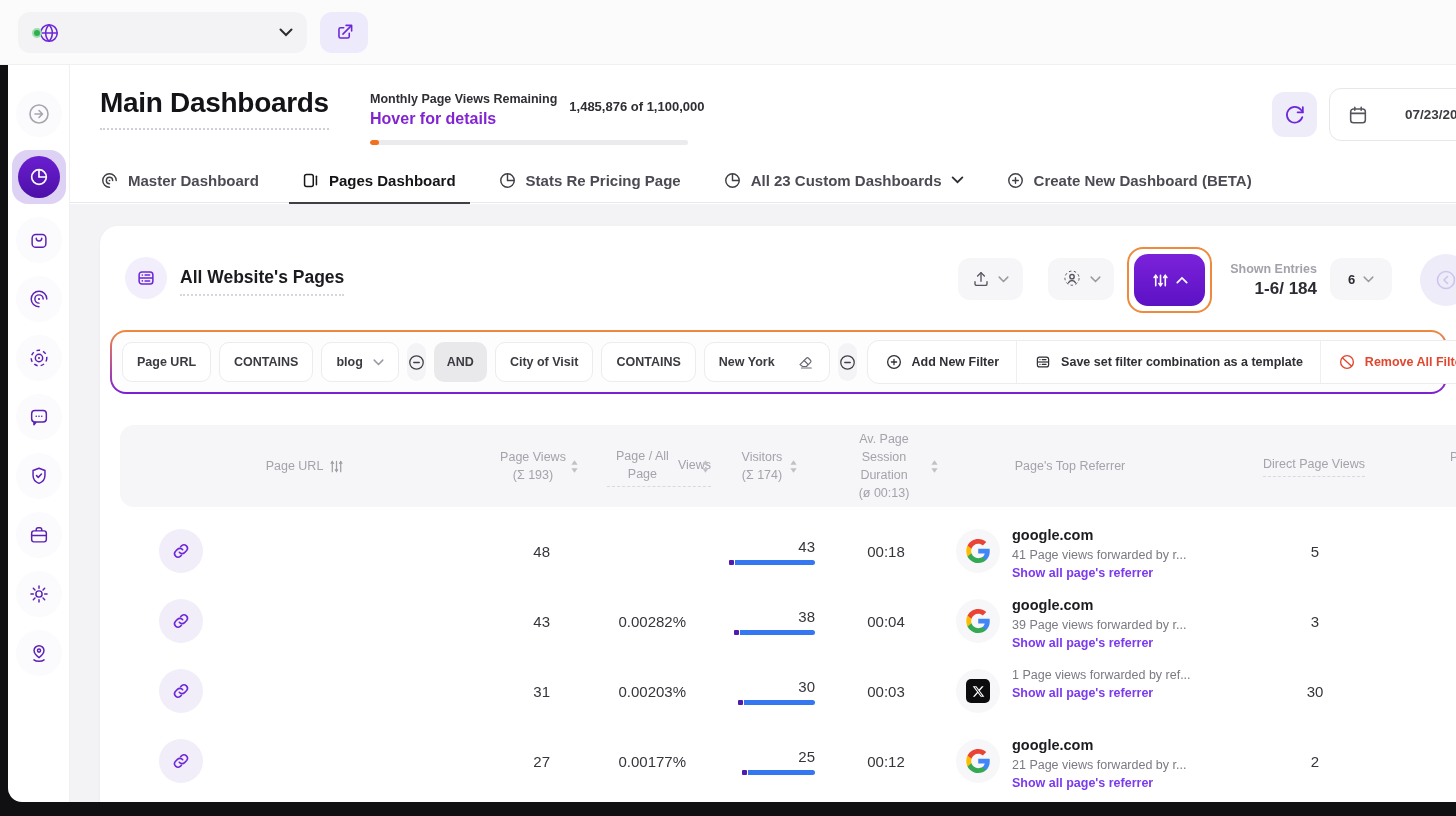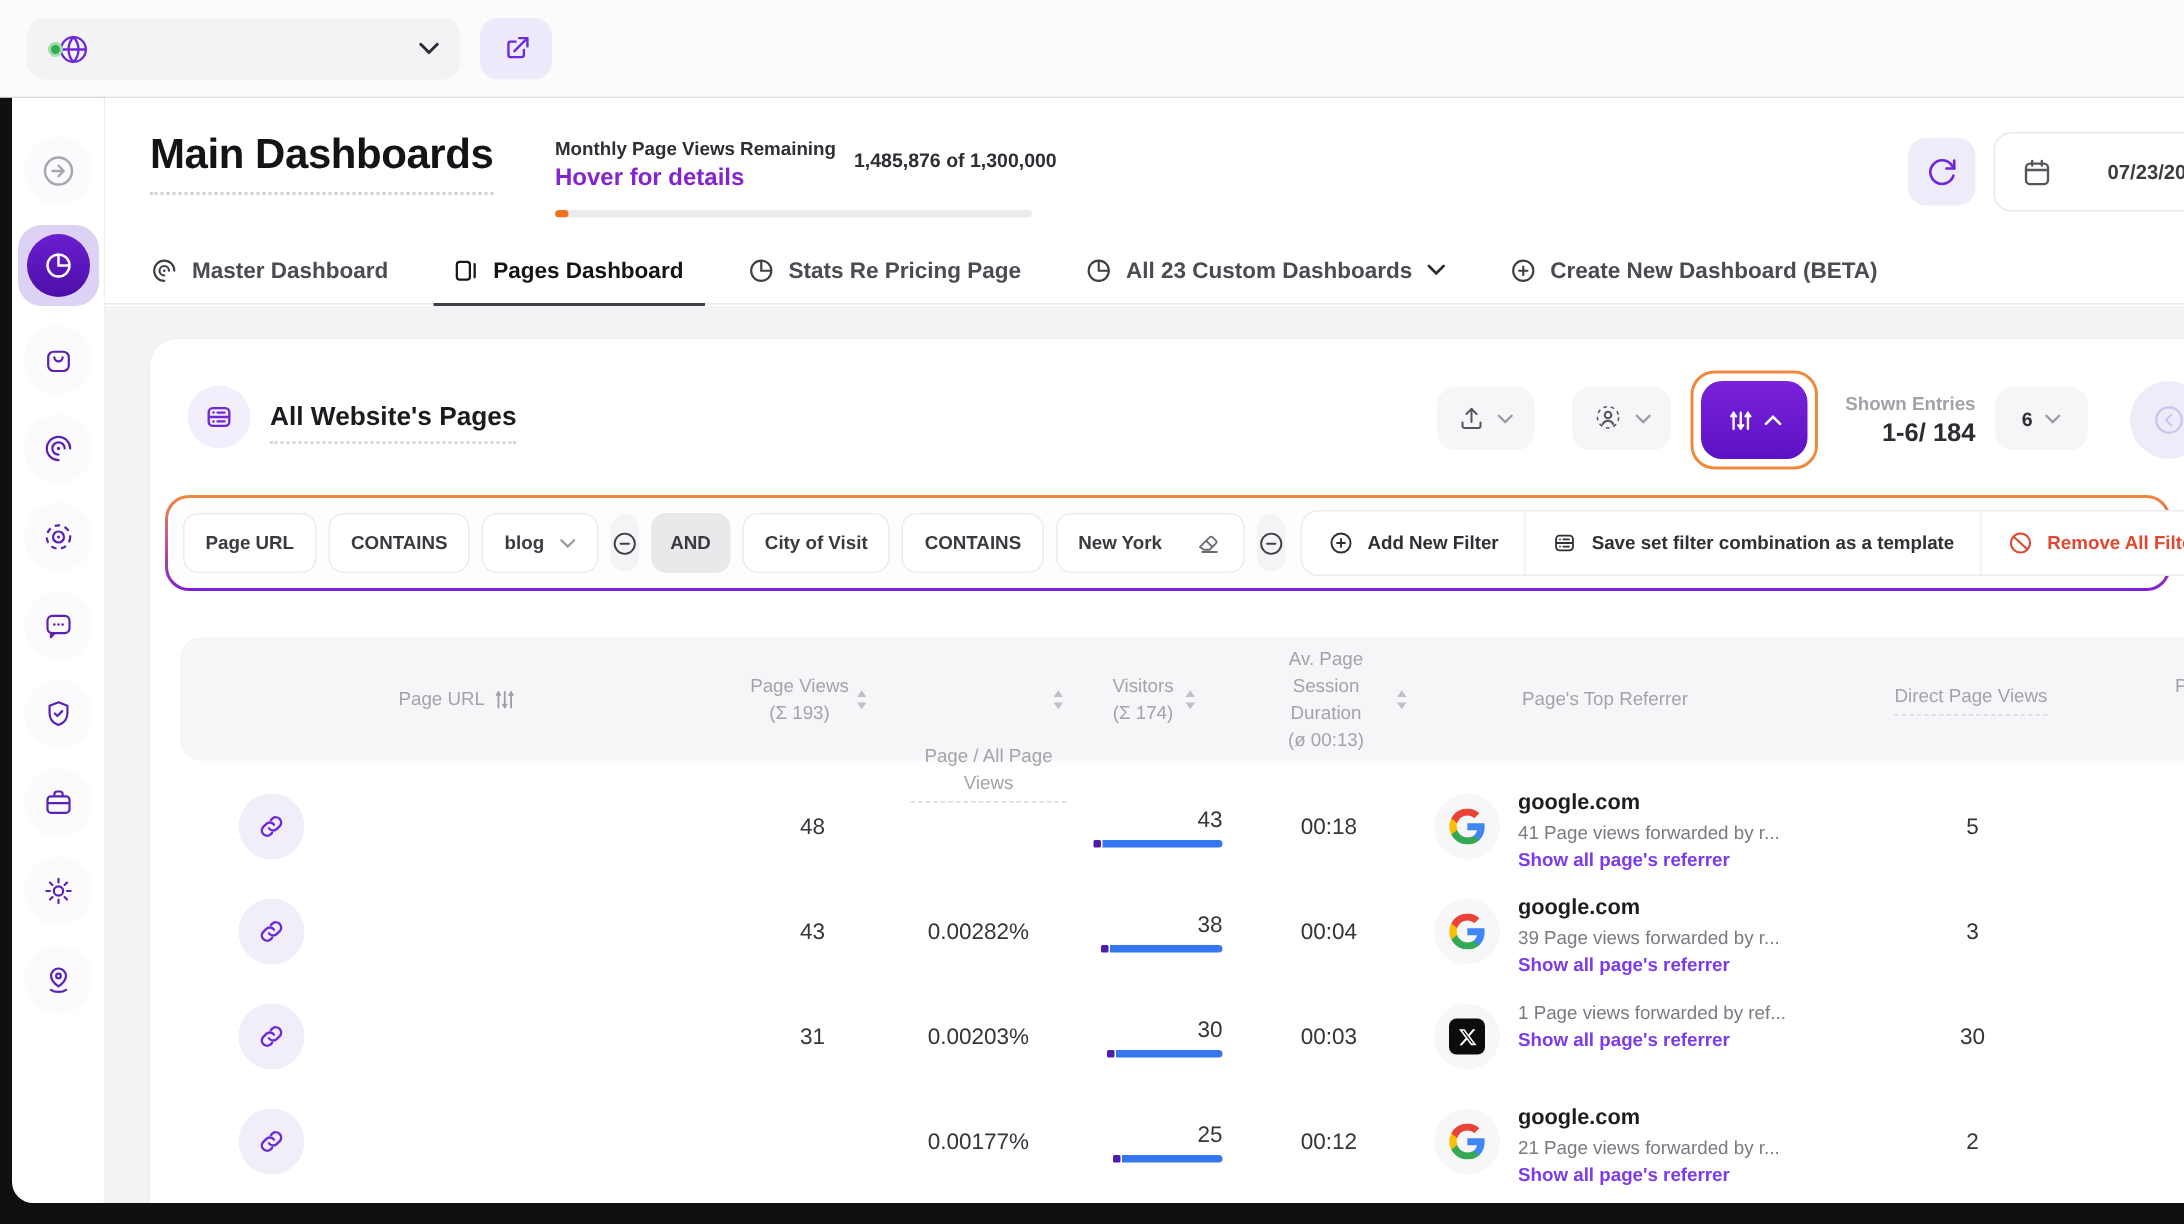--- a/index.html
+++ b/index.html
@@ -216,21 +216,21 @@
   <div class="main">
     <div class="main-header">
       <div class="page-title">Main Dashboards</div>
 
       <div class="quota">
         <div class="quota-top">
           <div>
             <div class="quota-label">Monthly Page Views Remaining</div>
             <div class="quota-hover">Hover for details</div>
           </div>
-          <div class="quota-value">1,485,876 of 1,300,000</div>
+          <div class="quota-value">1,485,876 of 1,100,000</div>
         </div>
         <div class="quota-bar">
           <div class="quota-fill" style="width: 9px;"></div>
         </div>
       </div>
 
       <div class="refresh-btn">
         <span>
             <svg width="21" height="21" viewBox="0 0 24 24" fill="none" stroke="#6d28d9" stroke-width="2" stroke-linecap="round" stroke-linejoin="round">
               <polyline points="21.5 3.5 21.5 9.5 15.5 9.5"></polyline>
@@ -472,21 +472,21 @@
           <div class="th" style="left:363px;width:100px;flex-direction:column;">
             <span>Page Views</span>
             <span>(Σ 193)</span>
           </div>
           <div class="th" style="left:447px;width:14px;">
               <svg width="9" height="15" viewBox="0 0 10 16">
                 <path d="M5 1 8.5 6h-7z" fill="#c0c0c7"></path>
                 <path d="M5 15 1.5 10h7z" fill="#c0c0c7"></path>
               </svg>
             </div>
-          <div class="th dotted-u" style="left:487px;width:104px;flex-direction:column;height:auto;top:22px;margin-top:48px;">
+          <div class="th dotted-u" style="left:487px;width:104px;flex-direction:row;height:auto;top:22px;">
             <span>Page / All Page</span>
             <span>Views</span>
           </div>
           <div class="th" style="left:578px;width:14px;">
               <svg width="9" height="15" viewBox="0 0 10 16">
                 <path d="M5 1 8.5 6h-7z" fill="#c0c0c7"></path>
                 <path d="M5 15 1.5 10h7z" fill="#c0c0c7"></path>
               </svg>
             </div>
           <div class="th" style="left:597px;width:90px;flex-direction:column;">
@@ -626,20 +626,21 @@
         </div>
 
         <div class="row" style="top:500px;">
           <div class="link-circle">
               <svg width="20" height="20" viewBox="0 0 24 24" fill="none" stroke="#6d28d9" stroke-width="1.9" stroke-linecap="round" stroke-linejoin="round">
                 <path d="M10 13.5a4.2 4.2 0 0 0 6.3.45l2.5-2.5a4.2 4.2 0 0 0-5.9-5.9l-1.4 1.4"></path>
                 <path d="M14 10.5a4.2 4.2 0 0 0-6.3-.45l-2.5 2.5a4.2 4.2 0 0 0 5.9 5.9l1.4-1.4"></path>
               </svg>
             </div>
           <div class="cell" style="left:190px;width:140px;"></div>
+          <div class="cell num" style="left:330px;width:100px;">27</div>
           <div class="cell num" style="left:446px;width:120px;">0.00177%</div>
           <div class="vis-cell">
             <span class="vis-num">25</span>
             <span class="vbar">
                 <span class="dot"></span>
                 <span class="fill" style="width: 67px;"></span>
               </span>
           </div>
           <div class="cell num center" style="left:716px;width:100px;">00:12</div>
           <div class="favicon">

